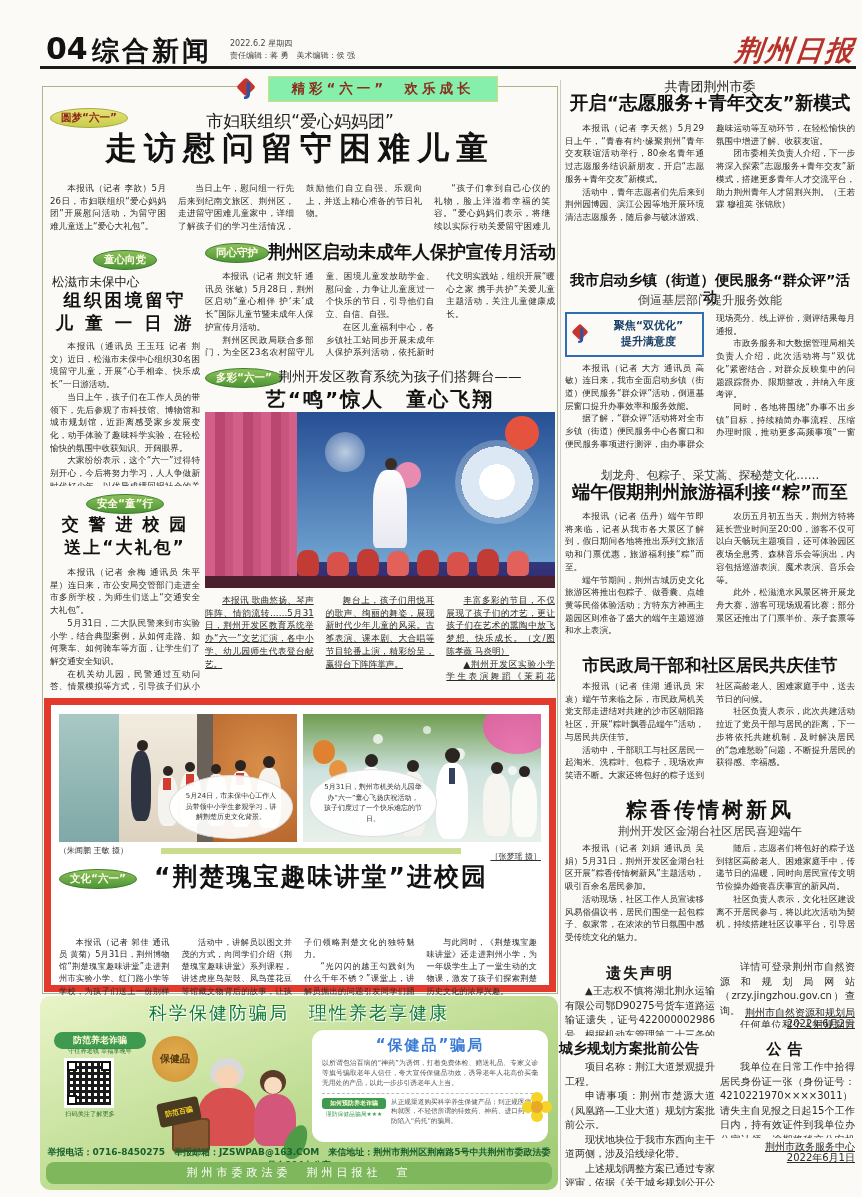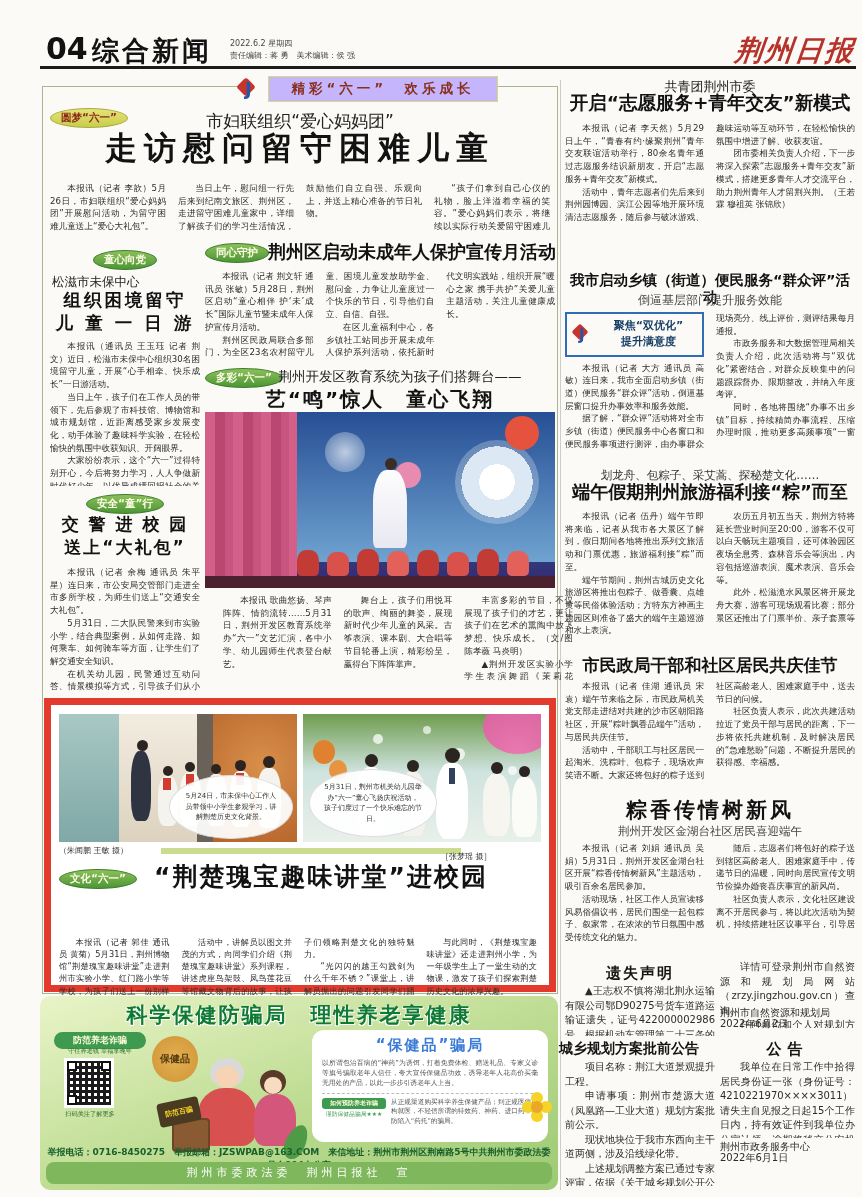--- a/index.html
+++ b/index.html
@@ -1,20 +1,20 @@
 <!DOCTYPE html>
 <html><head>
 <meta charset="utf-8">
 <style>
   html,body{margin:0;padding:0;background:#e9e7e2;font-family:"DejaVu Sans","Liberation Sans",sans-serif;}
   #paper{position:relative;width:862px;height:1197px;background:#fbfaf6;margin:0 auto;overflow:hidden;}
   .abs{position:absolute;}
   .hl{font-weight:bold;color:#121212;line-height:1.15;}
   .center{text-align:center;}
-  .right{}
+  .right{text-align:right;text-decoration:underline;}
   .body-text{font-size:8.6px;line-height:1.48;color:#2b2b2b;text-align:justify;overflow:hidden;}
   .body-text .para{margin:0;text-indent:2em;}
   .small{font-size:10px;line-height:1.45;}
   .cols2{column-count:2;column-gap:12px;}
   .cols3{column-count:3;column-gap:12px;}
   .cols4{column-count:4;column-gap:12px;}
   .tag{display:inline-block;padding:2px 10px;border-radius:50%;font-size:10.5px;font-weight:bold;white-space:nowrap;}
   .tag-green{background:linear-gradient(180deg,#8cc05a,#4d9636);color:#fffde8;border:1px solid #3c7d2b;}
   .tag-yellow{background:linear-gradient(180deg,#e4e37a,#c9cd4a);color:#8d2717;border:1px solid #a7ab3a;}
   .photo{position:absolute;overflow:hidden;}
@@ -48,21 +48,21 @@
 
   <div class="abs sep-v" style="left:560px;top:80px;width:1px;height:1110px;"></div>
 
   <div class="abs frame" style="left:42px;top:86px;width:514px;height:906px;"></div>
 
   <div class="abs" style="left:238px;top:76px;width:260px;height:26px;background:#fbfaf6;display:flex;align-items:center;">
     <div style="position:relative;width:26px;height:22px;margin-right:4px;">
       <div style="position:absolute;left:1px;top:2px;width:14px;height:14px;background:#c5352c;transform:rotate(45deg);border-radius:3px;"></div>
       <div style="position:absolute;left:7px;top:0;font-weight:900;font-size:18px;color:#2a55a5;">J</div>
     </div>
-    <div style="flex:1;background:#c4b5fd;border:1px solid #d7da7d;text-align:center;font-size:13.5px;font-weight:bold;color:#8b2f1d;letter-spacing:4px;padding:3px 0;">精彩“六一”　欢乐成长</div>
+    <div style="flex:1;background:#86efac;border:1px solid #d7da7d;text-align:center;font-size:13.5px;font-weight:bold;color:#8b2f1d;letter-spacing:4px;padding:3px 0;">精彩“六一”　欢乐成长</div>
   </div>
 
   <div class="abs tag tag-yellow" style="left:50px;top:108px;">圆梦“六一”</div>
   <div class="abs center" style="left:100px;top:110px;width:400px;font-size:17px;color:#222;">市妇联组织“爱心妈妈团”</div>
   <div class="abs hl center" style="left:50px;top:130px;width:500px;font-size:32px;letter-spacing:7px;">走访慰问留守困难儿童</div>
   <div class="abs body-text cols4" style="left:50px;top:182px;width:500px;height:58px;">
       <p class="para">本报讯（记者 李歆）5月26日，市妇联组织“爱心妈妈团”开展慰问活动，为留守困难儿童送上“爱心大礼包”。</p>
       <p class="para">当日上午，慰问组一行先后来到纪南文旅区、荆州区，走进留守困难儿童家中，详细了解孩子们的学习生活情况，鼓励他们自立自强、乐观向上，并送上精心准备的节日礼物。</p>
       <p class="para">“孩子们拿到自己心仪的礼物，脸上洋溢着幸福的笑容。”爱心妈妈们表示，将继续以实际行动关爱留守困难儿童，让他们感受到社会大家庭的温暖。</p>
     </div>
@@ -117,21 +117,21 @@
       <div style="width:22px;height:27px;background:#c23b35;border-radius:40% 40% 20% 20%;"></div>
       <div style="width:22px;height:25px;background:#e2625b;border-radius:40% 40% 20% 20%;"></div>
       <div style="width:22px;height:26px;background:#c23b35;border-radius:40% 40% 20% 20%;"></div>
       <div style="width:22px;height:24px;background:#d8514a;border-radius:40% 40% 20% 20%;"></div>
       <div style="width:22px;height:27px;background:#c23b35;border-radius:40% 40% 20% 20%;"></div>
       <div style="width:22px;height:25px;background:#e2625b;border-radius:40% 40% 20% 20%;"></div>
     </div>
     <div class="abs" style="left:0;bottom:0;width:350px;height:12px;background:#4d2030;"></div>
   </div>
 
-  <div class="abs body-text cols3" style="left:223px;top:594px;width:350px;height:100px;">
+  <div class="abs body-text cols3" style="left:205px;top:594px;width:350px;height:100px;text-decoration:underline;">
       <p class="para">本报讯 歌曲悠扬、琴声阵阵、情韵流转……5月31日，荆州开发区教育系统举办“六一”文艺汇演，各中小学、幼儿园师生代表登台献艺。</p>
       <p class="para">舞台上，孩子们用悦耳的歌声、绚丽的舞姿，展现新时代少年儿童的风采。古筝表演、课本剧、大合唱等节目轮番上演，精彩纷呈，赢得台下阵阵掌声。</p>
       <p class="para">丰富多彩的节目，不仅展现了孩子们的才艺，更让孩子们在艺术的熏陶中放飞梦想、快乐成长。（文/图 陈孝薇 马炎明）</p>
       <p class="para">▲荆州开发区实验小学学生表演舞蹈《茉莉花开》，展现了少年儿童朝气蓬勃的精神风貌。</p>
     </div>
 
   <div class="abs" style="left:44px;top:698px;width:498px;height:280px;border:7px solid #e23b2e;background:#fff;">
 
     <div class="photo" style="left:8px;top:9px;width:238px;height:128px;background:linear-gradient(180deg,#f2ece0,#ddd2bf);">
       <div class="abs" style="left:0;top:0;width:60px;height:128px;background:linear-gradient(180deg,#a8c8c4,#7fa8a6);"></div>
@@ -185,21 +185,21 @@
     <div class="abs hl center" style="left:70px;top:158px;width:400px;font-size:25px;letter-spacing:2px;">“荆楚瑰宝趣味讲堂”进校园</div>
     <div class="abs body-text cols4" style="left:8px;top:194px;width:478px;height:76px;font-size:8.2px;margin-top:37px;">
         <p class="para">本报讯（记者 郭佳 通讯员 黄菊）5月31日，荆州博物馆“荆楚瑰宝趣味讲堂”走进荆州市实验小学、红门路小学等学校，为孩子们送上一份别样的文化大餐。</p>
         <p class="para">活动中，讲解员以图文并茂的方式，向同学们介绍《荆楚瑰宝趣味讲堂》系列课程，讲述虎座鸟架鼓、凤鸟莲花豆等馆藏文物背后的故事，让孩子们领略荆楚文化的独特魅力。</p>
         <p class="para">“光闪闪的越王勾践剑为什么千年不锈？”课堂上，讲解员抛出的问题引发同学们踊跃抢答，现场气氛十分热烈。</p>
         <p class="para">与此同时，《荆楚瑰宝趣味讲堂》还走进荆州小学，为一年级学生上了一堂生动的文物课，激发了孩子们探索荆楚历史文化的浓厚兴趣。</p>
       </div>
   </div>
 
   <div class="abs" style="left:40px;top:996px;width:518px;height:194px;border-radius:10px;background:linear-gradient(160deg,#e9f4c8,#bcdb90 55%,#9cc973);overflow:hidden;">
-    <div class="abs center" style="left:0;top:5px;width:518px;font-size:21px;font-weight:700;color:#0e7a33;letter-spacing:2px;text-shadow:1px 1px 0 #fff,-1px 1px 0 #fff;">科学保健防骗局　理性养老享健康</div>
+    <div class="abs center" style="left:0;top:5px;width:518px;font-size:18px;font-weight:400;color:#0e7a33;letter-spacing:2px;text-shadow:1px 1px 0 #fff,-1px 1px 0 #fff;">科学保健防骗局　理性养老享健康</div>
 
     <div class="abs" style="left:14px;top:36px;width:92px;background:#3d9a4e;color:#fffbd9;font-size:9px;font-weight:bold;text-align:center;border-radius:9px;padding:2px 0;">防范养老诈骗</div>
     <div class="abs" style="left:10px;top:51px;width:100px;font-size:6.2px;color:#2e6e34;text-align:center;">守住养老钱 幸福享晚年</div>
     <div class="abs" style="left:24px;top:62px;width:50px;height:50px;background:#fff;padding:3px;box-sizing:border-box;">
       <div class="qr" style="width:44px;height:44px;position:relative;">
         <div class="qr-eye" style="left:0;top:0;"></div>
         <div class="qr-eye" style="right:0;top:0;"></div>
         <div class="qr-eye" style="left:0;bottom:0;"></div>
       </div>
     </div>

